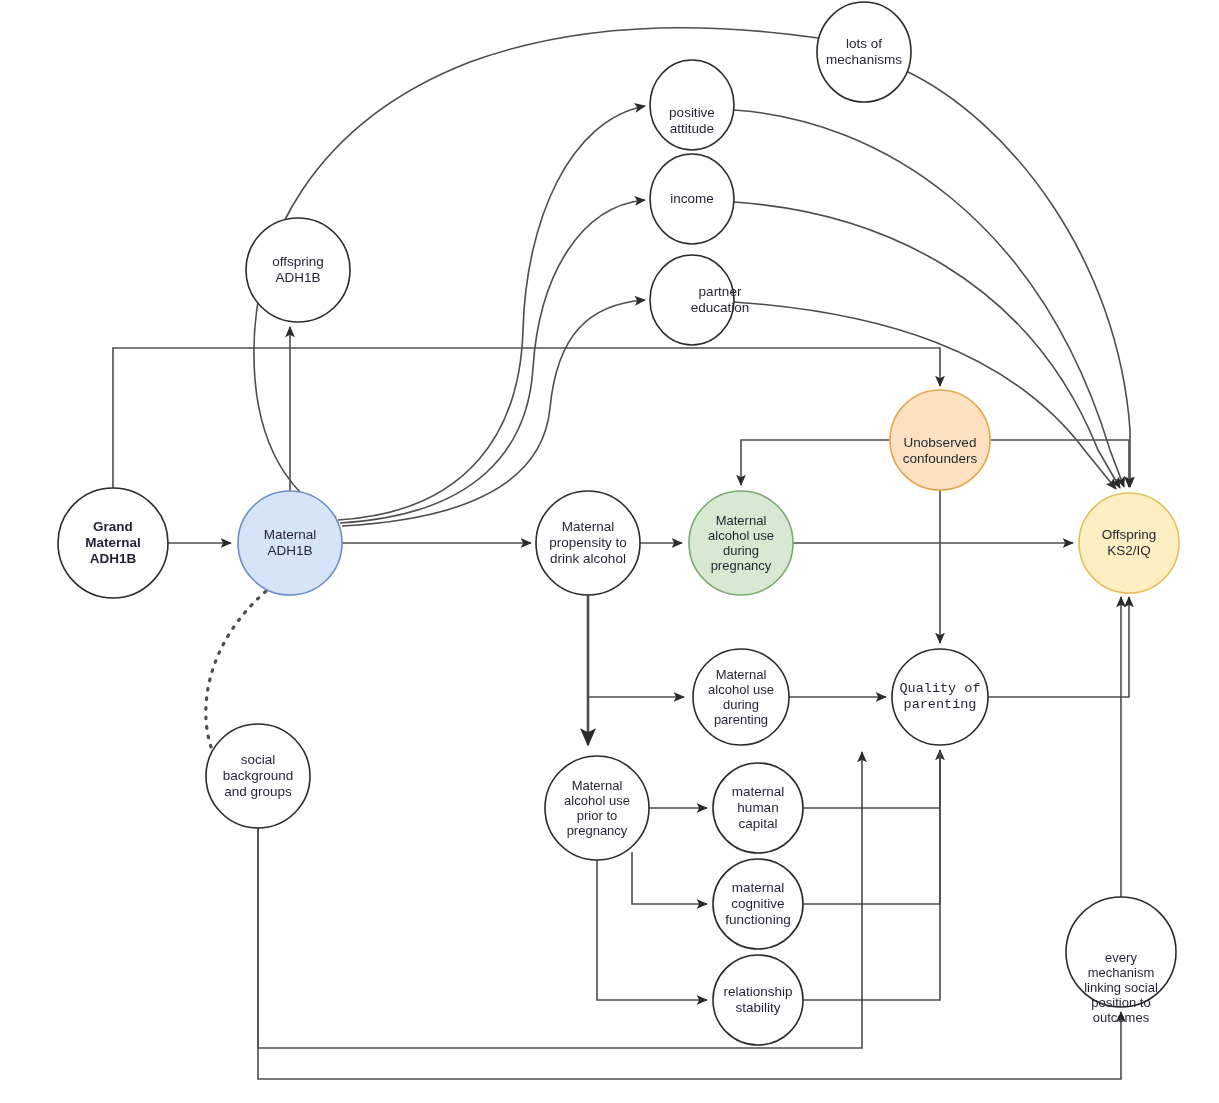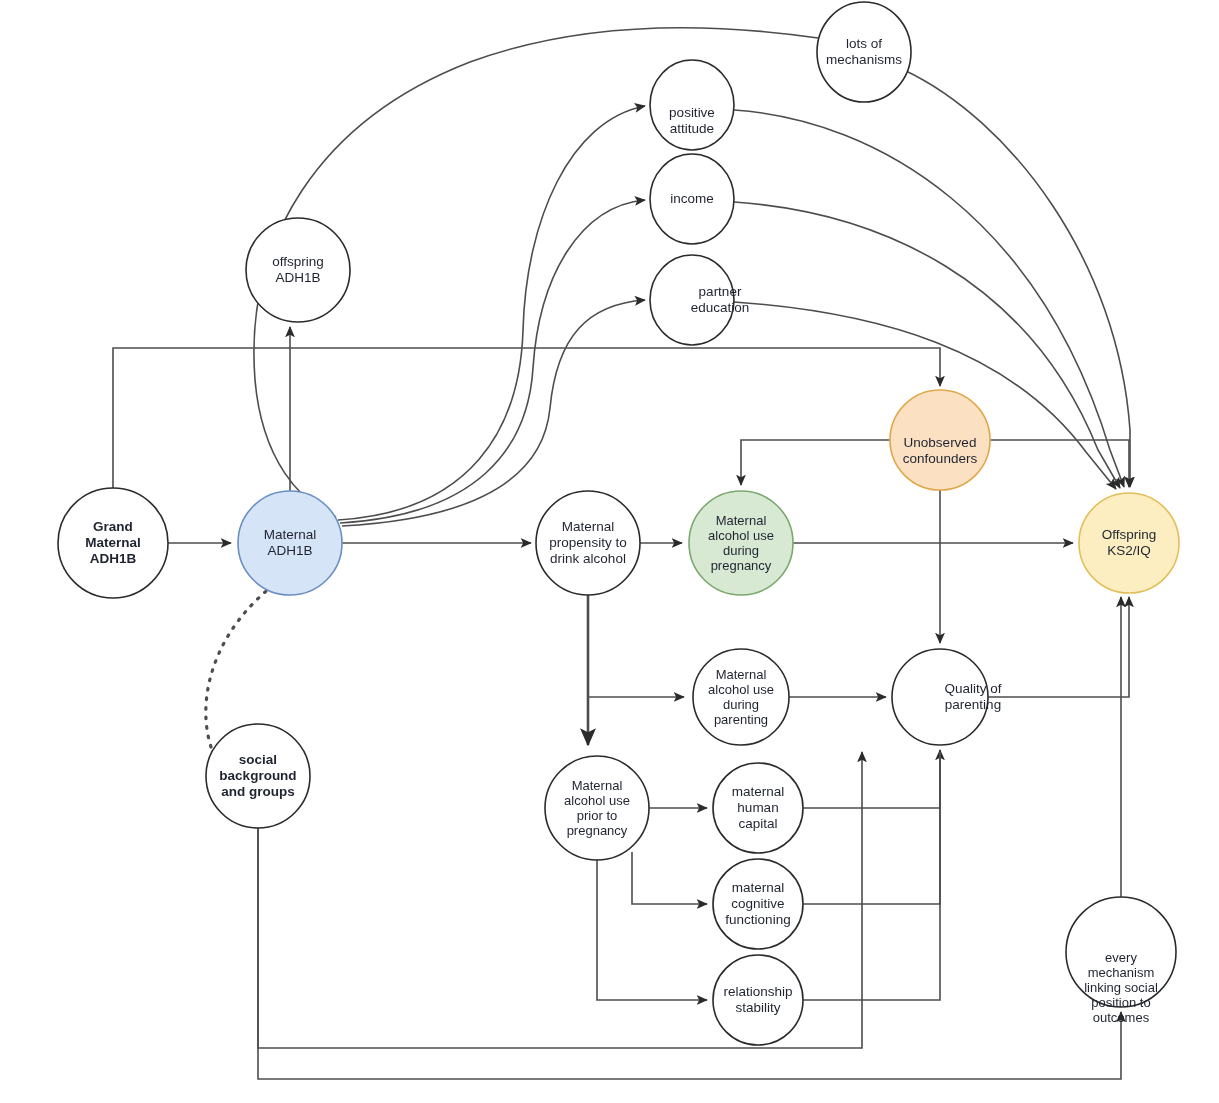--- a/index.html
+++ b/index.html
@@ -120,21 +120,21 @@
   </svg>
 
   <div id="label-layer">
       <div class="nodeLabel" style="left: 58px; top: 488px; width: 110px; height: 110px; font-weight: bold;">Grand
 Maternal
 ADH1B</div>
       <div class="nodeLabel" style="left: 238px; top: 491px; width: 104px; height: 104px;">Maternal
 ADH1B</div>
       <div class="nodeLabel" style="left: 246px; top: 218px; width: 104px; height: 104px;">offspring
 ADH1B</div>
-      <div class="nodeLabel" style="left: 206px; top: 724px; width: 104px; height: 104px; font-weight: bold;">social
+      <div class="nodeLabel" style="left: 206px; top: 724px; width: 104px; height: 104px;">social
 background
 and groups</div>
       <div class="nodeLabel" style="left: 650px; top: 76px; width: 84px; height: 90px;">positive
 attitude</div>
       <div class="nodeLabel" style="left: 650px; top: 154px; width: 84px; height: 90px;">income</div>
       <div class="nodeLabel" style="left: 678px; top: 255px; width: 84px; height: 90px;">partner
 education</div>
       <div class="nodeLabel" style="left: 817px; top: 2px; width: 94px; height: 100px;">lots of
 mechanisms</div>
       <div class="nodeLabel" style="left: 536px; top: 491px; width: 104px; height: 104px;">Maternal
@@ -145,21 +145,21 @@
 during
 pregnancy</div>
       <div class="nodeLabel" style="left: 890px; top: 401px; width: 100px; height: 100px;">Unobserved
 confounders</div>
       <div class="nodeLabel" style="left: 1079px; top: 493px; width: 100px; height: 100px;">Offspring
 KS2/IQ</div>
       <div class="nodeLabel sm" style="left: 693px; top: 649px; width: 96px; height: 96px;">Maternal
 alcohol use
 during
 parenting</div>
-      <div class="nodeLabel" style="left: 925px; top: 649px; width: 96px; height: 96px;">Quality of
+      <div class="nodeLabel" style="left: 892px; top: 649px; width: 96px; height: 96px; font-family: Liberation Mono, monospace;">Quality of
 parenting</div>
       <div class="nodeLabel sm" style="left: 545px; top: 756px; width: 104px; height: 104px;">Maternal
 alcohol use
 prior to
 pregnancy</div>
       <div class="nodeLabel" style="left: 713px; top: 763px; width: 90px; height: 90px;">maternal
 human
 capital</div>
       <div class="nodeLabel" style="left: 713px; top: 859px; width: 90px; height: 90px;">maternal
 cognitive

